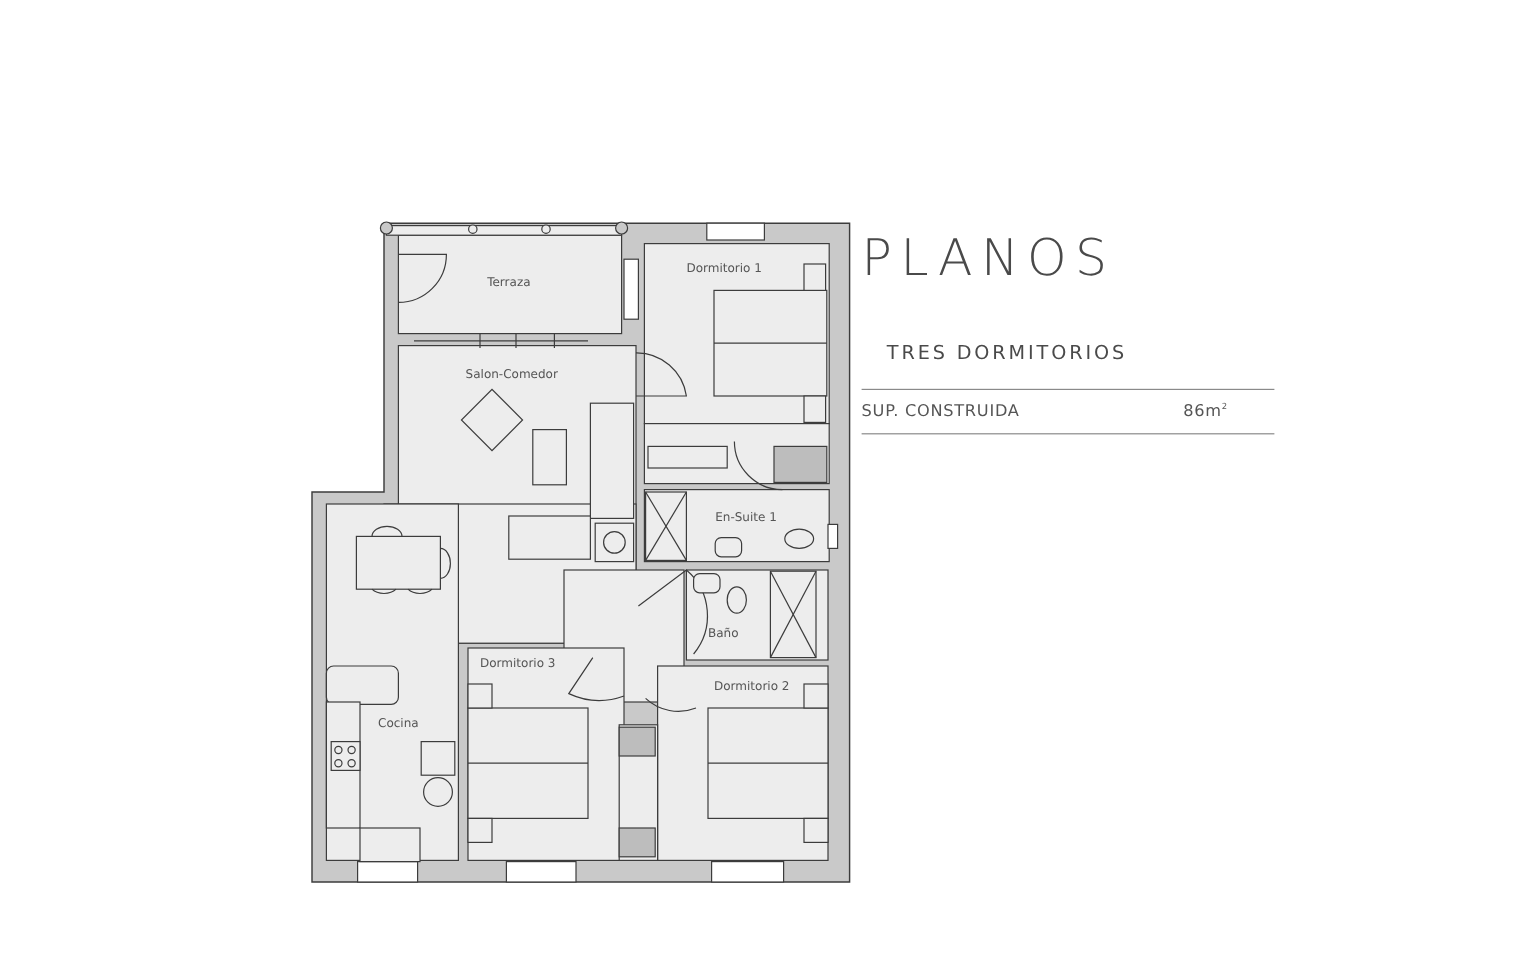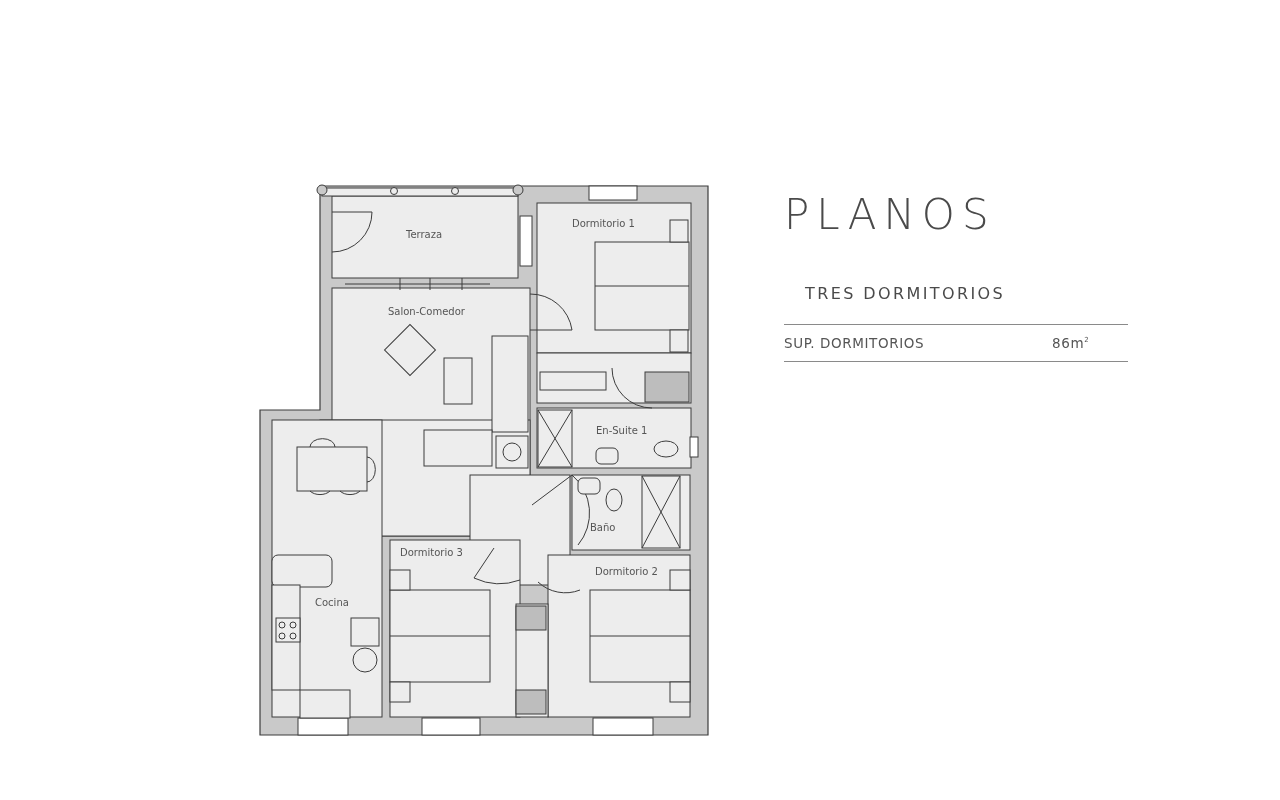--- a/index.html
+++ b/index.html
@@ -1,18 +1,18 @@
 <!DOCTYPE html>
 <html><head>
 <meta charset="utf-8">
 <style>
   html,body{margin:0;padding:0;background:#ffffff;}
   body{width:1280px;height:800px;position:relative;overflow:hidden;font-family:"DejaVu Sans",sans-serif;color:#3a3a3a;}
   #plan{position:absolute;left:0;top:0;width:1280px;height:800px;}
-  .info{position:absolute;left:784px;top:190px;width:344px;}
+  .info{position:absolute;left:718px;top:190px;width:344px;}
   .title{font-family:"DejaVu Sans",sans-serif;font-weight:200;font-size:42px;letter-spacing:7px;color:#4a4a4a;margin:0;line-height:50px;}
   .subtitle{margin-top:44px;font-size:16px;letter-spacing:2.4px;color:#4a4a4a;line-height:20px;margin-left:21px;}
   .table{margin-top:20px;border-top:1.5px solid #8a8a8a;}
   .row{display:flex;justify-content:space-between;align-items:center;height:36px;border-bottom:1.5px solid #8a8a8a;font-size:13.5px;letter-spacing:0.6px;color:#555;}
   .row .val{width:76px;text-align:left;}
   .row .val sup{font-size:7px;vertical-align:6px;}
   svg text{font-family:"DejaVu Sans",sans-serif;font-size:10px;fill:#555;}
 </style>
 </head>
 <body>
@@ -138,17 +138,17 @@
     <text x="400" y="556">Dormitorio 3</text>
     <text x="315" y="606">Cocina</text>
   </g>
 </svg>
 
 <div class="info">
   <h1 class="title">PLANOS</h1>
   <div class="subtitle">TRES DORMITORIOS</div>
   <div class="table">
     <div class="row">
-      <span>SUP.  DORMITORIOS</span>
+      <span>SUP.  CONSTRUIDA</span>
       <span class="val"><span>86m</span><sup>2</sup></span>
     </div>
   </div>
 </div>
 
 </body></html>

